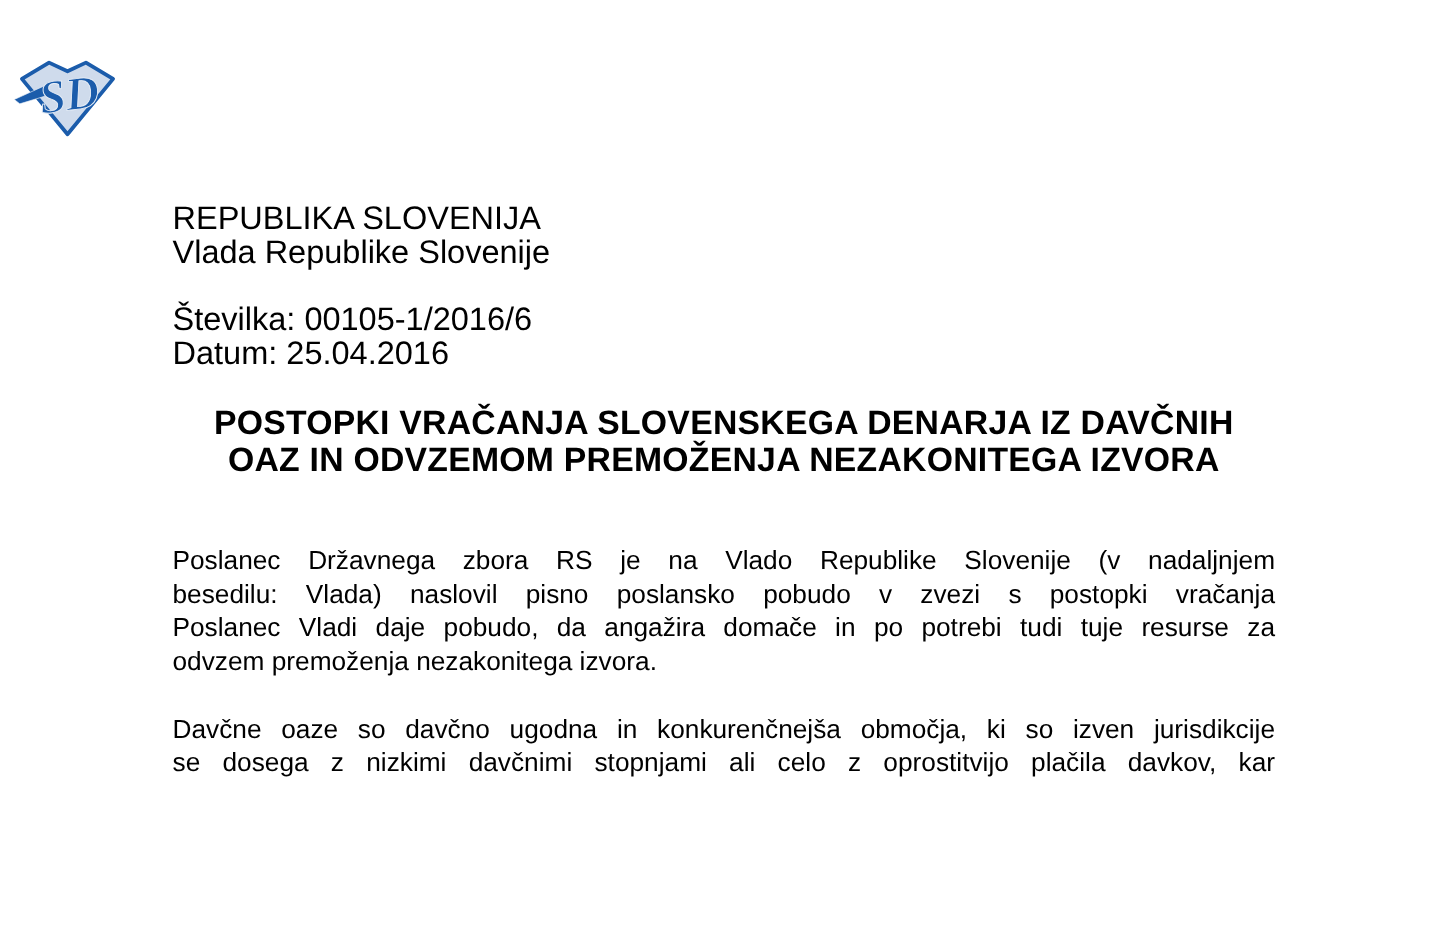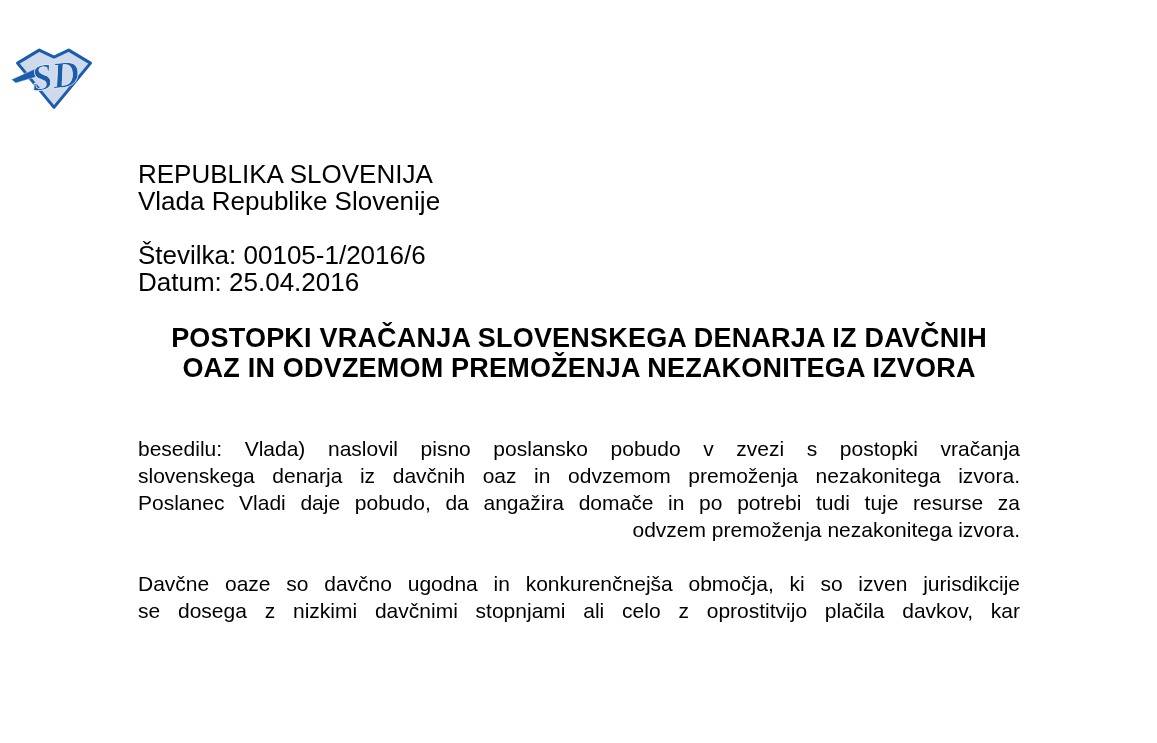--- a/index.html
+++ b/index.html
@@ -55,21 +55,21 @@
   }
   .para { margin: 0; }
   .para + .para { margin-top: 27px; }
   .jline {
     display: block;
     text-align: justify;
     text-align-last: justify;
   }
   .lline {
     display: block;
-    text-align: right;
+    text-align: left;
   }
 </style>
 </head>
 <body>
 
 <div class="page">
 
   <svg class="logo" viewBox="0 0 100 76" xmlns="http://www.w3.org/2000/svg">
     <path d="M8 22 L33 7 L50 15 L67 7 L92 22 L50 73 Z" fill="#cfdbec" stroke="#1b5cab" stroke-width="3.5" stroke-linejoin="round"></path>
     <path d="M1 41 L34 26 L29 38 L6 45 Z" fill="#1b5cab" stroke="#e9eff7" stroke-width="0.6"></path>
@@ -84,22 +84,22 @@
     <span class="hline"><span>Datum:</span> <span>25.04.2016</span></span>
   </div>
 
   <div class="doc-title">
     <span class="hline">POSTOPKI VRAČANJA SLOVENSKEGA DENARJA IZ DAVČNIH</span>
     <span class="hline">OAZ IN ODVZEMOM PREMOŽENJA NEZAKONITEGA IZVORA</span>
   </div>
 
   <div class="doc-body">
     <p class="para">
+      <span class="jline">Poslanec Državnega zbora RS je na Vlado Republike Slovenije (v nadaljnjem</span>
       <span class="jline">besedilu: Vlada) naslovil pisno poslansko pobudo v zvezi s postopki vračanja</span>
-      <span class="jline">slovenskega denarja iz davčnih oaz in odvzemom premoženja nezakonitega izvora.</span>
       <span class="jline">Poslanec Vladi daje pobudo, da angažira domače in po potrebi tudi tuje resurse za</span>
       <span class="lline">odvzem premoženja nezakonitega izvora.</span>
     </p>
     <p class="para">
       <span class="jline">Davčne oaze so davčno ugodna in konkurenčnejša območja, ki so izven jurisdikcije</span>
       <span class="jline">se dosega z nizkimi davčnimi stopnjami ali celo z oprostitvijo plačila davkov, kar</span>
     </p>
   </div>
 
 </div>

